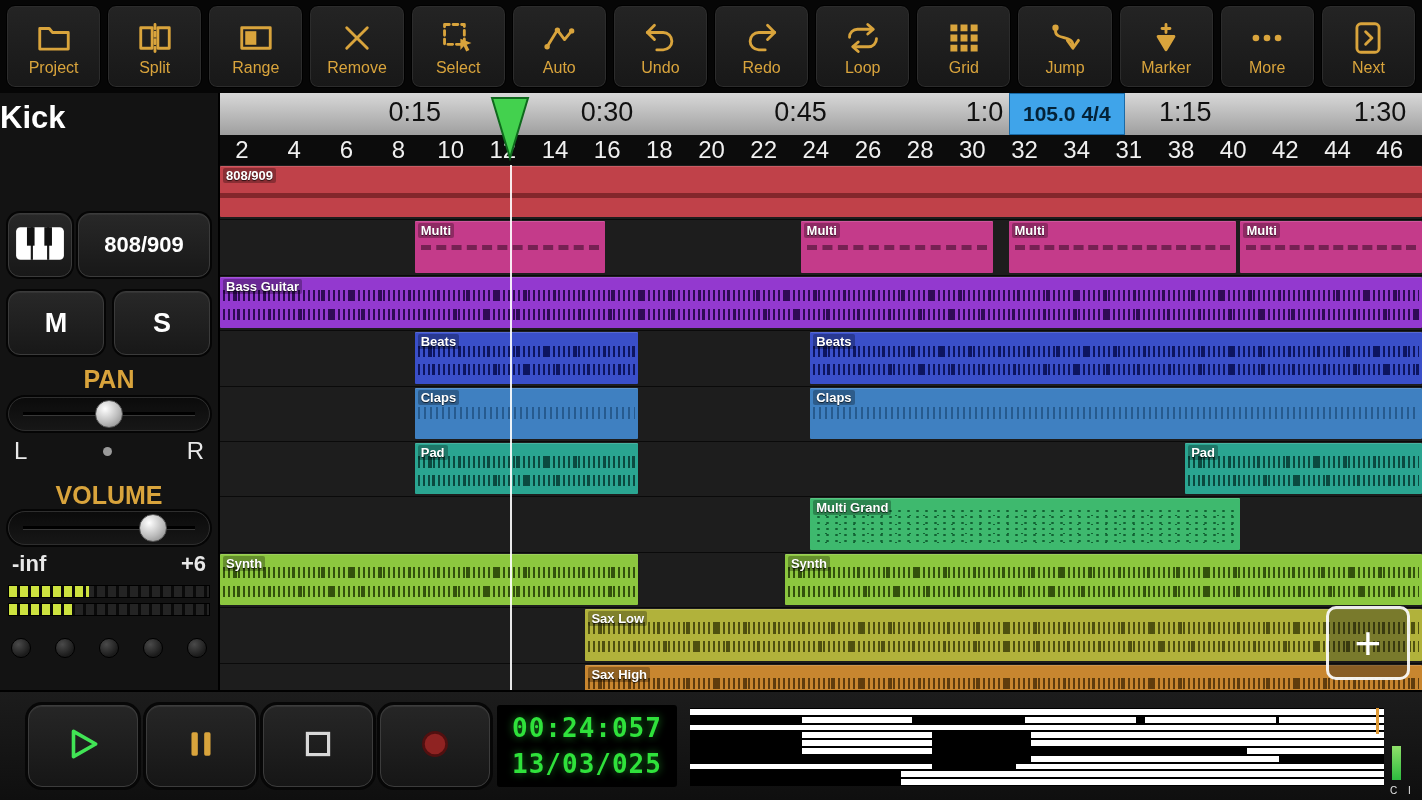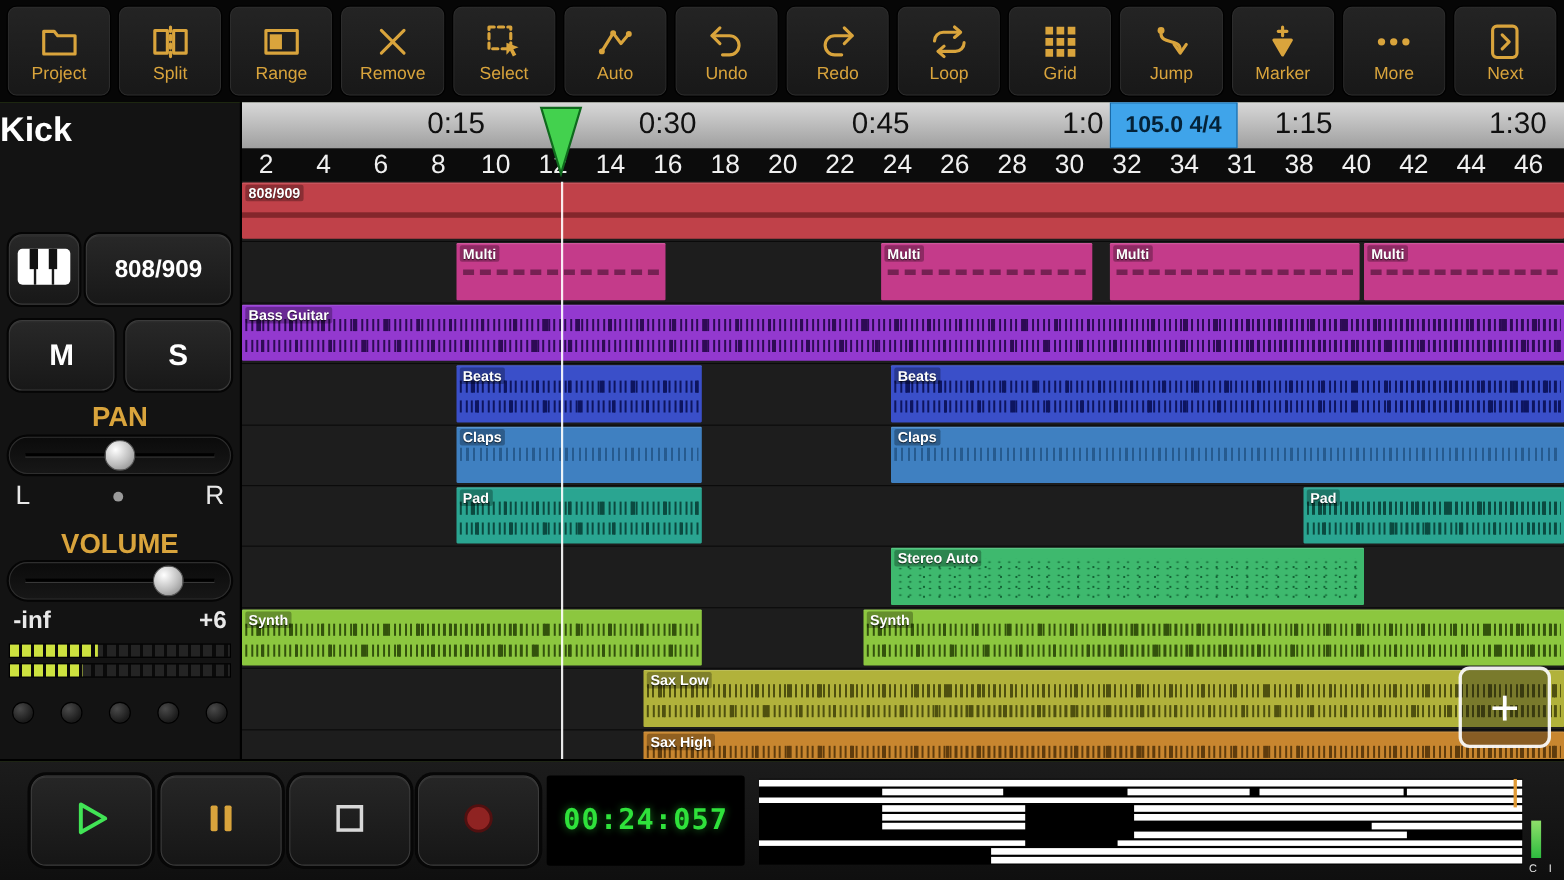--- a/index.html
+++ b/index.html
@@ -358,21 +358,21 @@
           </div>
           <div class="track-row">
             <div class="clip wave1" style="left: 16.2%; width: 18.6%; background-color: rgb(63, 128, 193); --acc: #123c66;"><span class="clip-label">Claps</span></div>
             <div class="clip wave1" style="left: 49.1%; width: 50.9%; background-color: rgb(63, 128, 193); --acc: #123c66;"><span class="clip-label">Claps</span></div>
           </div>
           <div class="track-row">
             <div class="clip wave2" style="left: 16.2%; width: 18.6%; background-color: rgb(42, 165, 145); --acc: #0b4a40;"><span class="clip-label">Pad</span></div>
             <div class="clip wave2" style="left: 80.3%; width: 19.7%; background-color: rgb(42, 165, 145); --acc: #0b4a40;"><span class="clip-label">Pad</span></div>
           </div>
           <div class="track-row">
-            <div class="clip dots" style="left: 49.1%; width: 35.8%; background-color: rgb(62, 185, 110); --acc: #0e5a2e;"><span class="clip-label">Stereo Auto</span></div>
+            <div class="clip dots" style="left: 49.1%; width: 35.8%; background-color: rgb(62, 185, 110); --acc: #0e5a2e;"><span class="clip-label">Multi Grand</span></div>
           </div>
           <div class="track-row">
             <div class="clip wave2" style="left: 0%; width: 34.8%; background-color: rgb(140, 199, 63); --acc: #33520c;"><span class="clip-label">Synth</span></div>
             <div class="clip wave2" style="left: 47%; width: 53%; background-color: rgb(140, 199, 63); --acc: #33520c;"><span class="clip-label">Synth</span></div>
           </div>
           <div class="track-row">
             <div class="clip wave2" style="left: 30.4%; width: 69.6%; background-color: rgb(177, 178, 59); --acc: #4f500f;"><span class="clip-label">Sax Low</span></div>
           </div>
           <div class="track-row">
             <div class="clip wave2" style="left: 30.4%; width: 69.6%; background-color: rgb(200, 134, 47); --acc: #5f3c0d;"><span class="clip-label">Sax High</span></div>
@@ -412,20 +412,21 @@
     <div class="t-btn" style="left:380px">
       <span>
         <svg width="38" height="38" viewBox="0 0 36 36">
             <circle cx="18" cy="18" r="11" fill="#8f2322" stroke="#511010" stroke-width="2.5"></circle>
           </svg>
       </span>
     </div>
 
     <div class="lcd">
       <div class="lcd-line">00:24:057</div>
+      <div class="lcd-line">13/03/025</div>
     </div>
 
     <div class="navigator" id="minimap">
       <div class="nav-mark"></div>
     <div class="mm-row">
           <div class="mm-clip" style="left: 0%; width: 100%;"></div>
         </div>
         <div class="mm-row">
           <div class="mm-clip" style="left: 16.2%; width: 15.8%;"></div>
           <div class="mm-clip" style="left: 48.3%; width: 16%;"></div>

